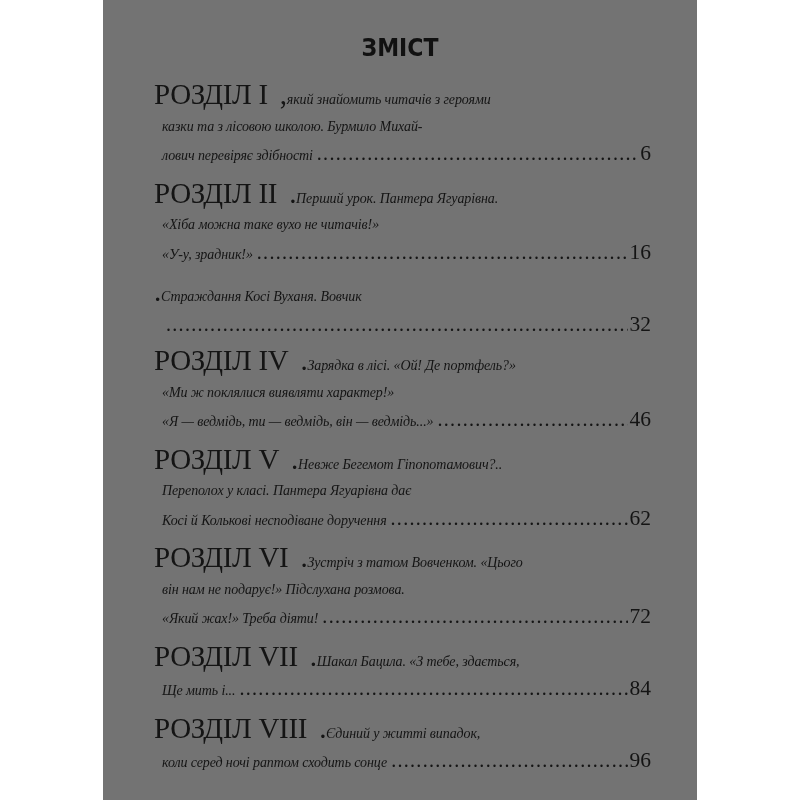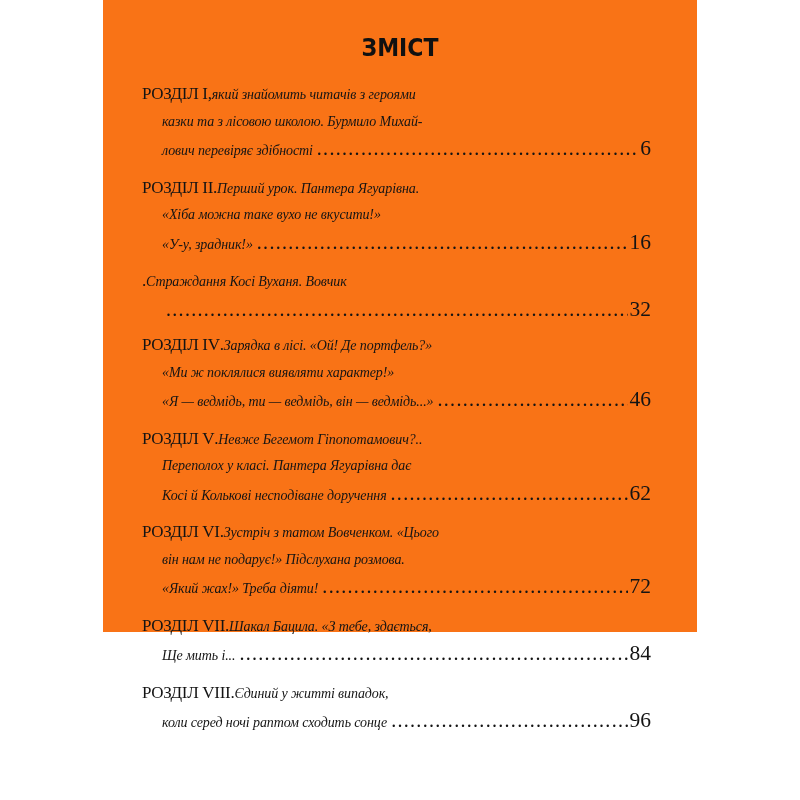--- a/index.html
+++ b/index.html
@@ -8,22 +8,22 @@
       width: 800px;
       height: 800px;
       background: #ffffff;
       overflow: hidden;
     }
     .page {
       position: absolute;
       left: 103px;
       top: 0;
       width: 594px;
-      height: 632px;
-      background: #f97316;
+      height: 800px;
+      background: #737373;
     }
     .title {
       position: absolute;
       left: 0;
       right: 0;
       top: 33px;
       text-align: center;
       font-family: "DejaVu Sans", sans-serif;
       font-weight: bold;
       font-size: 25px;
@@ -47,23 +47,24 @@
     .line {
       white-space: nowrap;
       display: flex;
       align-items: baseline;
     }
     .line.cont {
       padding-left: 20px;
     }
     .chapter {
       font-family: "Liberation Serif", "DejaVu Serif", serif;
-      font-size: 17px;
+      font-size: 29px;
       font-style: normal;
       letter-spacing: -0.3px;
+      margin-left: 12px;
     }
     .desc {
       font-family: "Liberation Serif", "DejaVu Serif", serif;
       font-style: italic;
       font-size: 14px;
       letter-spacing: -0.1px;
     }
     .leader {
       flex: 1;
       overflow: hidden;
@@ -107,21 +108,21 @@
       </div>
     </div>
 
     <div class="entry">
       <div class="line">
         <span class="chapter">РОЗДІЛ ІІ</span>
           <span class="chapter">. </span>
           <span class="desc">Перший урок. Пантера Ягуарівна.</span>
       </div>
       <div class="line cont">
-        <span class="desc">«Хіба можна таке вухо не вкусити!»</span>
+        <span class="desc">«Хіба можна таке вухо не читачів!»</span>
       </div>
       <div class="line cont">
         <span class="desc">«У-у, зрадник!»</span>
         <span class="leader"></span>
         <span class="page-num">16</span>
       </div>
     </div>
 
     <div class="entry">
       <div class="line">

